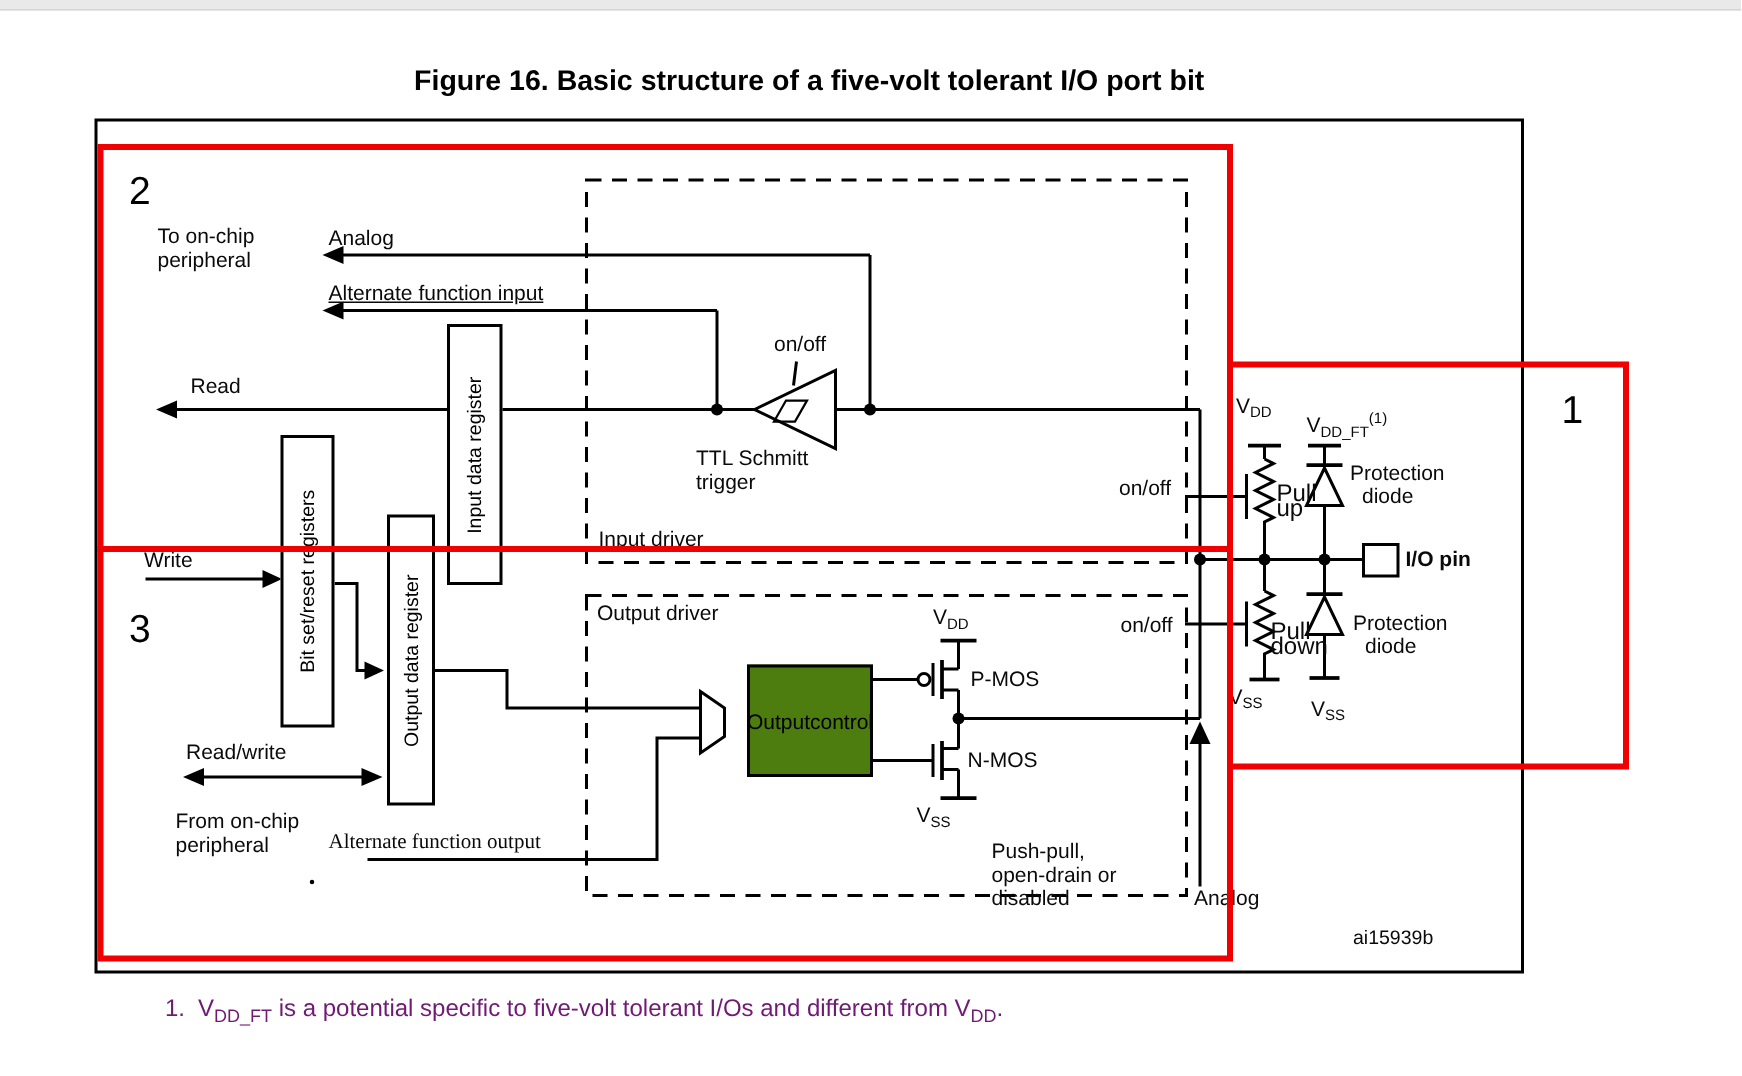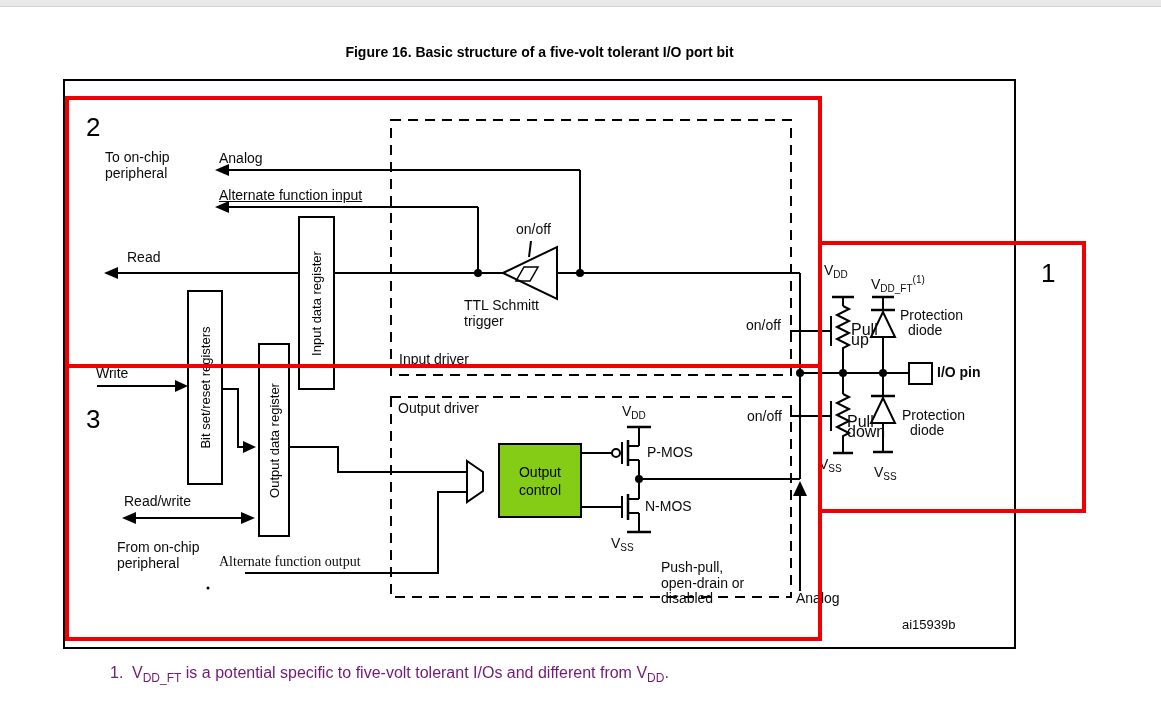--- a/index.html
+++ b/index.html
@@ -1,26 +1,26 @@
 <!DOCTYPE html>
 <html><head>
 <meta charset="utf-8">
 <style>
   html,body{margin:0;padding:0;background:#fff;font-family:"Liberation Sans",sans-serif;}
   #stage{position:relative;width:1161px;height:717px;background:#ffffff;overflow:hidden;}
   .topbar{position:absolute;left:0;top:0;width:1161px;height:6px;background:#e9e9e9;border-bottom:1px solid #d5d5d5;}
   .figure-border{position:absolute;left:63px;top:79px;width:953px;height:570px;border:2px solid #000;box-sizing:border-box;background:transparent;}
-  .title{position:absolute;left:63px;top:44px;width:953px;text-align:center;font-size:14px;font-weight:bold;color:#000;}
+  .title{position:absolute;left:63px;top:44px;width:953px;text-align:center;font-size:19px;font-weight:bold;color:#000;}
   svg.wires{position:absolute;left:0;top:0;pointer-events:none;}
   .lbl{position:absolute;font-size:14px;color:#0a0a0a;white-space:nowrap;line-height:16px;}
   .small{font-size:16px;line-height:10px;}
   .num{position:absolute;font-size:26px;color:#000;white-space:nowrap;}
   .vbox{position:absolute;background:#fff;border:2px solid #000;box-sizing:border-box;display:flex;align-items:center;justify-content:center;}
   .vbox .vtxt{transform:rotate(-90deg);white-space:nowrap;font-size:13px;color:#000;}
-  .cbox{position:absolute;background:#84cc16;border:2px solid #000;box-sizing:border-box;display:flex;flex-direction:column;align-items:center;justify-content:center;font-size:14px;line-height:18px;color:#000;}
+  .cbox{position:absolute;background:#4d7c0f;border:2px solid #000;box-sizing:border-box;display:flex;flex-direction:row;align-items:center;justify-content:center;font-size:14px;line-height:18px;color:#000;}
   .iopin{position:absolute;background:#fff;border:2px solid #000;box-sizing:border-box;}
   sub{font-size:10px;vertical-align:-3px;}
   sup{font-size:10px;vertical-align:6px;}
   .redrect{position:absolute;border:4px solid #f00000;box-sizing:border-box;background:transparent;}
   .footnote{position:absolute;left:66px;top:664px;font-size:16px;color:#701a75;white-space:nowrap;margin-left:44px;}
   .footnote sub{font-size:12px;vertical-align:-4px;}
   .footnote .fnum{display:inline-block;width:22px;}
   .figid{position:absolute;font-size:13px;color:#0a0a0a;}
 </style>
 </head>

